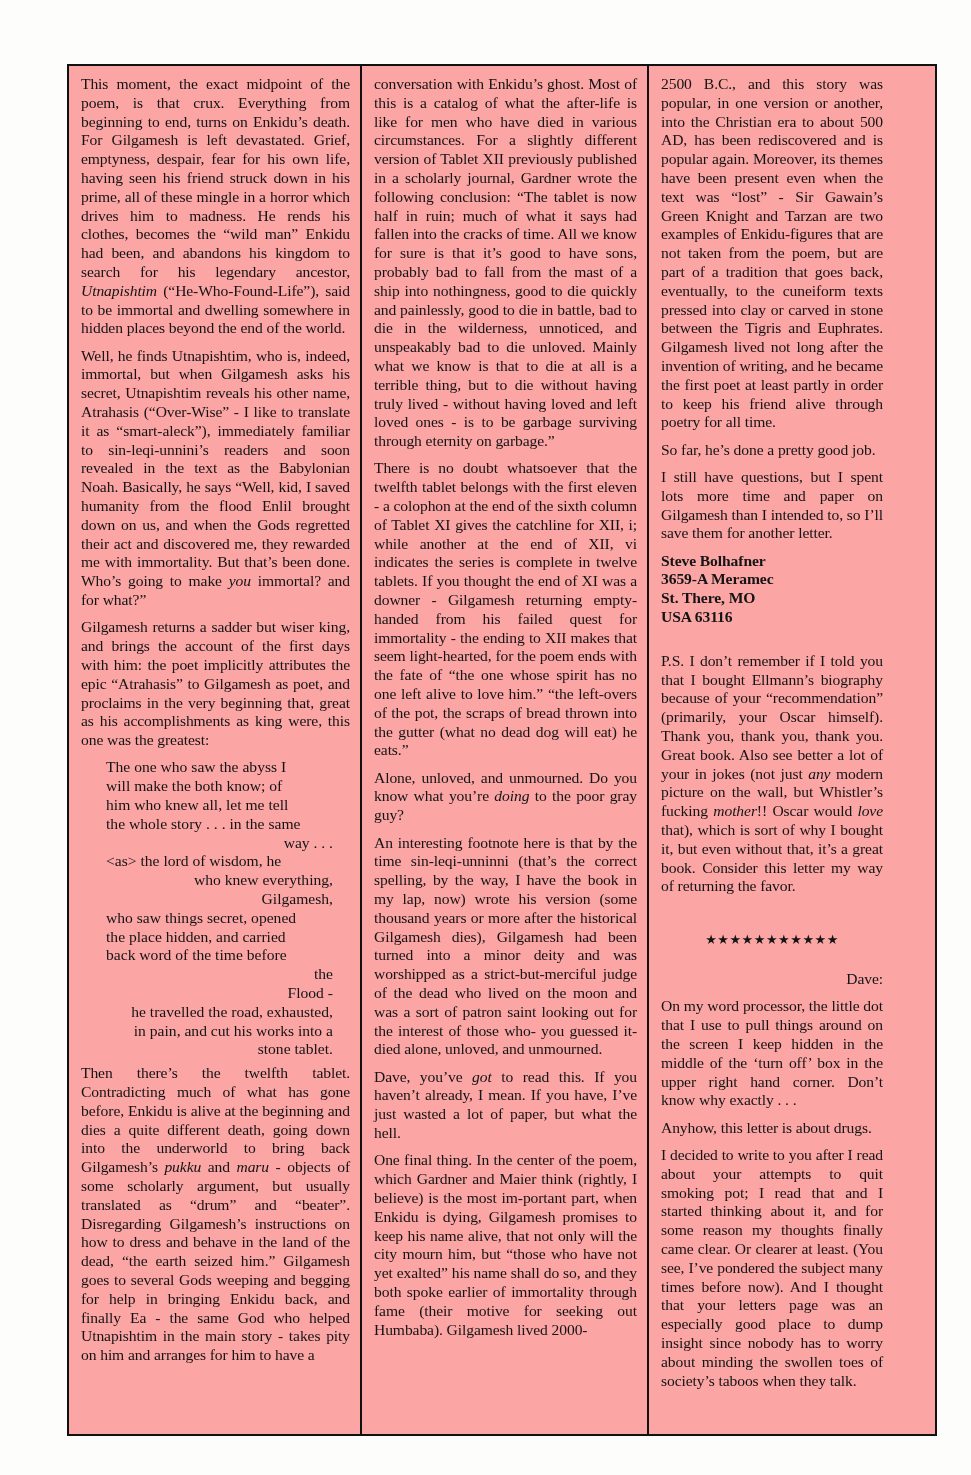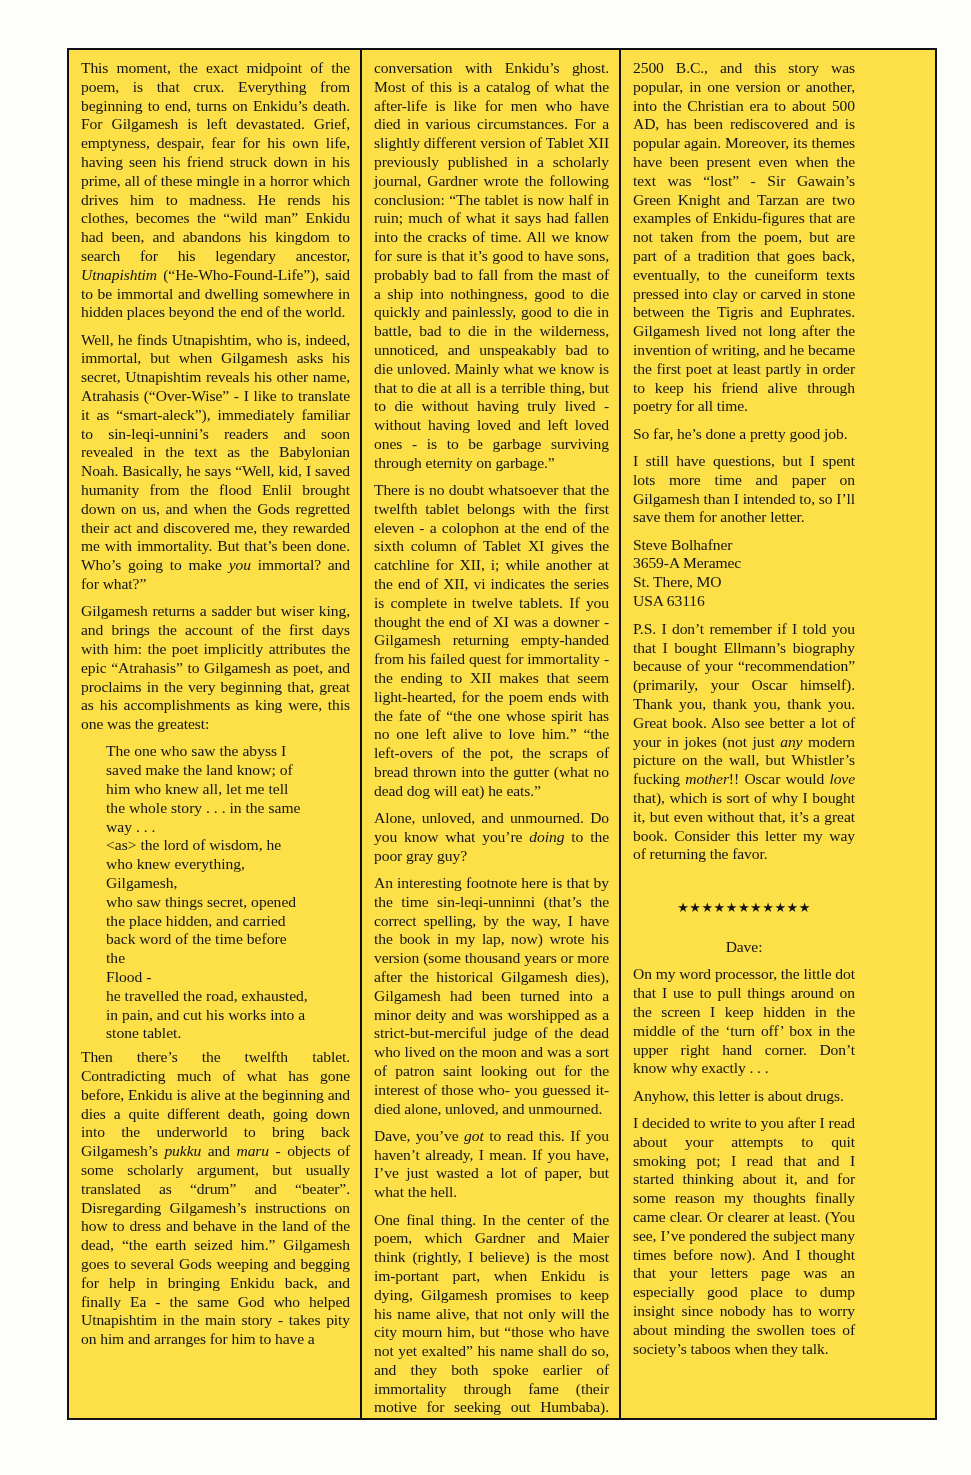--- a/index.html
+++ b/index.html
@@ -11,79 +11,79 @@
       width: 971px;
       height: 1475px;
       position: relative;
       overflow: hidden;
       font-family: "Liberation Serif", "DejaVu Serif", serif;
       color: #141414;
     }
     .frame {
       position: absolute;
       left: 67px;
-      top: 48px;
+      top: 64px;
       width: 866px;
       height: 1368px;
       border: 2px solid #111;
       display: flex;
-      background: #fde047;
+      background: #fca5a5;
     }
     .col {
       box-sizing: border-box;
       height: 100%;
       overflow: hidden;
       padding: 9px 10px 0 12px;
     }
     .col + .col { border-left: 2px solid #111; }
     .col-1 { width: 291px; }
-    .col-2 { width: 259px; }
+    .col-2 { width: 287px; }
     .col-3 { width: 246px; }
     p {
       margin: 0 0 8.5px 0;
       font-size: 15.6px;
       line-height: 18.8px;
       text-align: justify;
       letter-spacing: -0.1px;
     }
     .poem {
       margin: 8px 0 5px 25px;
       padding-right: 17px;
     }
     .poem .line {
       display: block;
       font-size: 15.6px;
       line-height: 18.8px;
       text-align: justify;
     }
-    .poem .line.short { text-align: left; }
+    .poem .line.short { text-align: right; }
     .address p { margin: 0; text-align: left; }
-    .address { margin-bottom: 9px; }
+    .address { margin-bottom: 25px; font-weight: bold; }
     .stars {
       text-align: center;
       font-size: 13px;
       letter-spacing: 0.5px;
       margin: 36px 0 23px 0;
       font-family: "DejaVu Sans", sans-serif;
     }
-    .salutation { text-align: center; }
+    .salutation { text-align: right; }
     i { font-style: italic; }
   </style>
 </head>
 <body>
 
 <div class="frame">
 
   <div class="col col-1">
     <p><span>This moment, the exact midpoint of the poem, is that crux. Everything from beginning to end, turns on Enkidu’s death. For Gilgamesh is left devastated. Grief, emptyness, despair, fear for his own life, having seen his friend struck down in his prime, all of these mingle in a horror which drives him to madness. He rends his clothes, becomes the “wild man” Enkidu had been, and abandons his kingdom to search for his legendary ancestor, </span><i>Utnapishtim</i><span> (“He-Who-Found-Life”), said to be immortal and dwelling somewhere in hidden places beyond the end of the world.</span></p>
     <p><span>Well, he finds Utnapishtim, who is, indeed, immortal, but when Gilgamesh asks his secret, Utnapishtim reveals his other name, Atrahasis (“Over-Wise” - I like to translate it as “smart-aleck”), immediately familiar to sin-leqi-unnini’s readers and soon revealed in the text as the Babylonian Noah. Basically, he says “Well, kid, I saved humanity from the flood Enlil brought down on us, and when the Gods regretted their act and discovered me, they rewarded me with immortality. But that’s been done. Who’s going to make </span><i>you</i><span> immortal? and for what?”</span></p>
     <p>Gilgamesh returns a sadder but wiser king, and brings the account of the first days with him: the poet implicitly attributes the epic “Atrahasis” to Gilgamesh as poet, and proclaims in the very beginning that, great as his accomplishments as king were, this one was the greatest:</p>
     <div class="poem">
       <span class="line">The one who saw the abyss I</span>
-      <span class="line">saved make the land know; of</span>
+      <span class="line">will make the both know; of</span>
       <span class="line">him who knew all, let me tell</span>
       <span class="line">the whole story . . . in the same</span>
       <span class="line short">way . . .</span>
       <span class="line">&lt;as&gt; the lord of wisdom, he</span>
       <span class="line short">who knew everything,</span>
       <span class="line short">Gilgamesh,</span>
       <span class="line">who saw things secret, opened</span>
       <span class="line">the place hidden, and carried</span>
       <span class="line">back word of the time before</span>
       <span class="line short">the</span>

